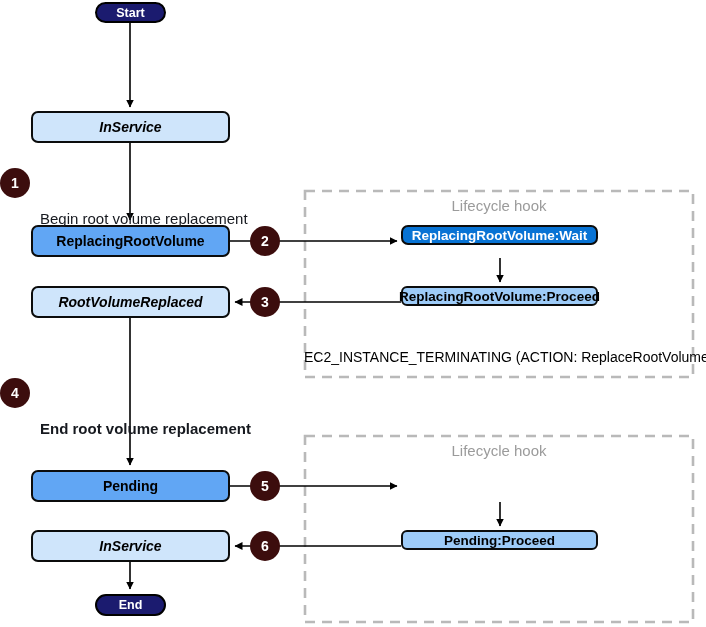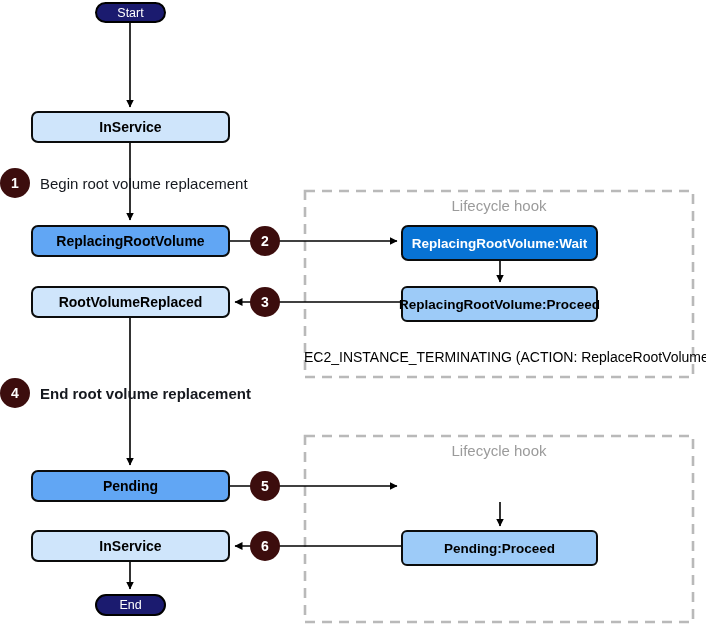--- a/index.html
+++ b/index.html
@@ -18,21 +18,21 @@
   .hookrect { fill: none; stroke: var(--hook-border); stroke-width: 2.6; stroke-dasharray: 10 7; }
 
   
   .terminal {
     position: absolute;
     z-index: 2;
     background: var(--terminal-fill);
     border: 2px solid #000000;
     border-radius: 12px;
     color: #ffffff;
-    font-weight: normal;
+    font-weight: bold;
     font-size: 12.5px;
     display: flex; align-items: center; justify-content: center;
     box-sizing: border-box;
   }
   .terminal.start { left: 95px; top: 2px;   width: 71px; height: 21px; }
   .terminal.end   { left: 95px; top: 594px; width: 71px; height: 22px; }
 
   
   .state {
     position: absolute;
@@ -40,22 +40,22 @@
     border: 2px solid #0b0c0c;
     border-radius: 7px;
     font-weight: bold;
     font-size: 14px;
     color: #000000;
     display: flex; align-items: center; justify-content: center;
     box-sizing: border-box;
     white-space: nowrap;
   }
   .state.left  { left: 31px;  width: 199px; height: 32px; }
-  .state.hook  { left: 401px; width: 197px; height: 36px; font-size: 13.5px; }
-  .fill-light  { background: var(--state-light); }
+  .state.hook  { left: 401px; width: 197px; height: 20px; font-size: 13.5px; }
+  .fill-light  { background: var(--state-light); font-style: italic; }
   .fill-medium { background: var(--state-medium); }
   .fill-wait   { background: var(--wait-fill); color: #ffffff; }
   .fill-proceed{ background: var(--proceed-fill); border-radius: 6px; }
 
   .row-1 { top: 111px; }
   .row-2 { top: 225px; }
   .row-3 { top: 286px; }
   .row-5 { top: 470px; }
   .row-6 { top: 530px; }
 
@@ -90,20 +90,21 @@
     color: #16191f;
     background: #ffffff;
   }
   .step-label {
     position: absolute;
     z-index: 2;
     left: 40px;
     font-size: 15px;
     color: #16191f;
     white-space: nowrap;
+    margin-top: 35px;
   }
   .step-label.begin { top: 175px; }
   .step-label.end   { top: 385px; font-weight: bold; }
 
   
   .hook-group {
     position: absolute;
     z-index: 2;
     left: 304px; width: 390px; height: 188px;
     box-sizing: border-box;

